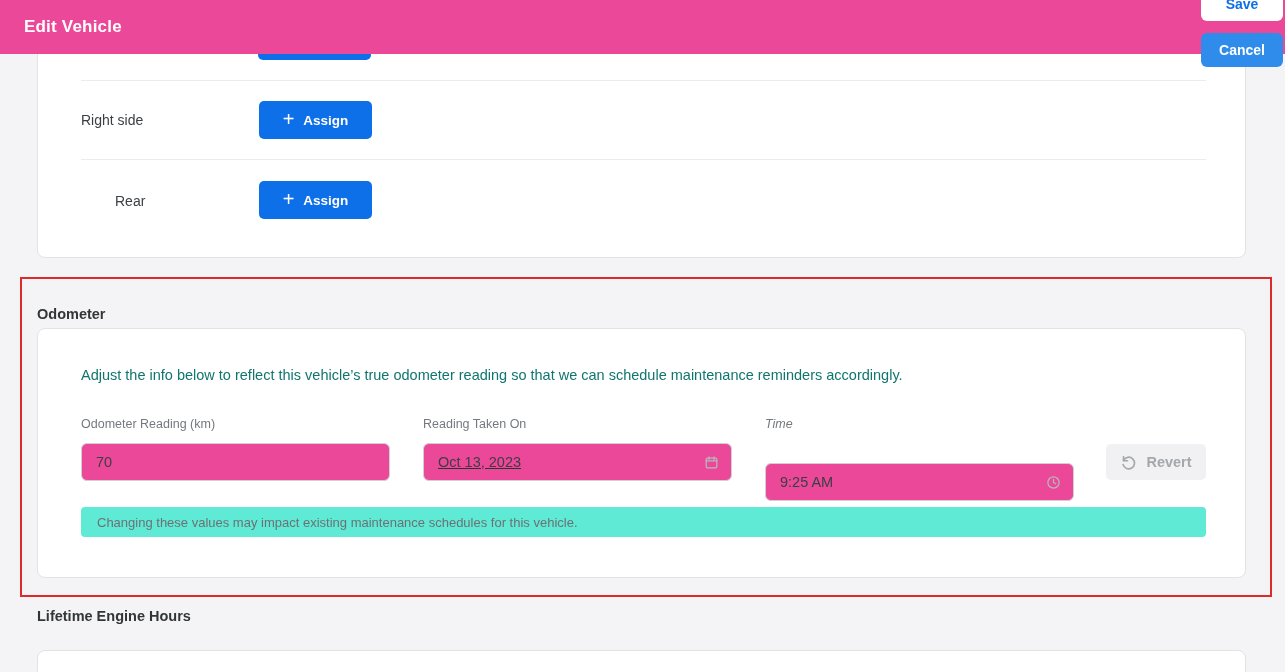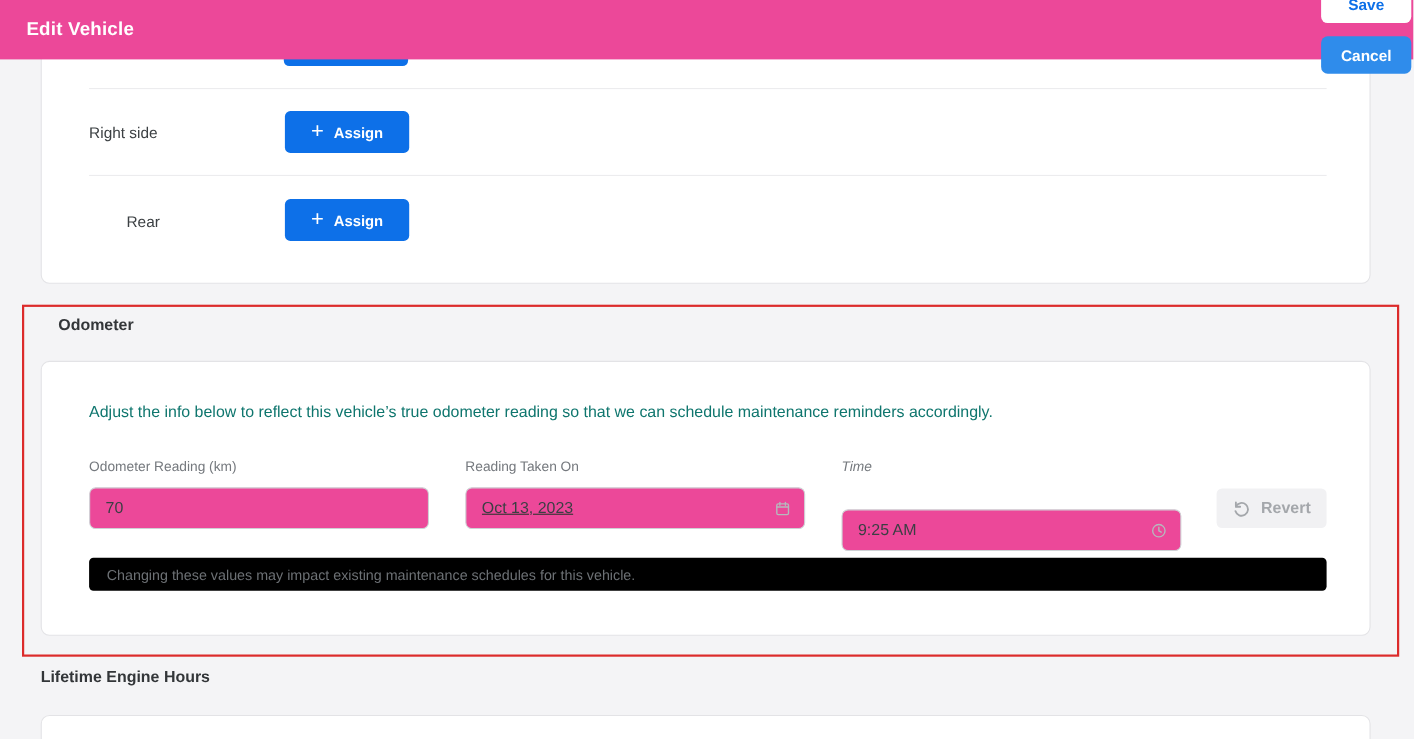--- a/index.html
+++ b/index.html
@@ -56,21 +56,21 @@
 
   
   .highlight-outline {
     position: absolute; left: 20px; top: 277px; width: 1252px; height: 320px;
     border: 2px solid #dc2b2b; pointer-events: none; z-index: 8;
   }
 
   .section-heading {
     position: absolute; left: 37px; font-size: 14.5px; font-weight: bold; color: #333639;
   }
-  .heading-odometer { top: 288px; margin-left: 16px; }
+  .heading-odometer { top: 306px; }
   .heading-engine-hours { top: 608px; }
 
   
   .odometer-card { left: 37px; top: 328px; width: 1209px; height: 250px; }
   .odometer-desc {
     position: absolute; left: 43px; top: 38px; font-size: 14.5px; color: #0f766e;
   }
   .field-label { position: absolute; top: 88px; font-size: 12.5px; color: #75797e; }
   .lbl-reading { left: 43px; }
   .lbl-date    { left: 385px; }
@@ -94,21 +94,21 @@
   .btn-revert {
     position: absolute; left: 1068px; top: 115px; width: 100px; height: 36px;
     background: #f1f1f3; color: #a4a7ab; border: none; border-radius: 5px;
     display: flex; align-items: center; justify-content: center; gap: 9px;
     font-size: 14.5px; font-weight: bold; cursor: default;
     font-family: "Liberation Sans", sans-serif;
   }
 
   .warning-bar {
     position: absolute; left: 43px; top: 178px; width: 1125px; height: 30px;
-    background: #000000; border-radius: 4px;
+    background: #5eead4; border-radius: 4px;
     display: flex; align-items: center; padding-left: 16px;
     font-size: 13px; color: #6d7175;
   }
 
   
   .engine-hours-card { left: 37px; top: 650px; width: 1209px; height: 40px; border-radius: 8px 8px 0 0; }
 </style>
 </head>
 <body>
 

